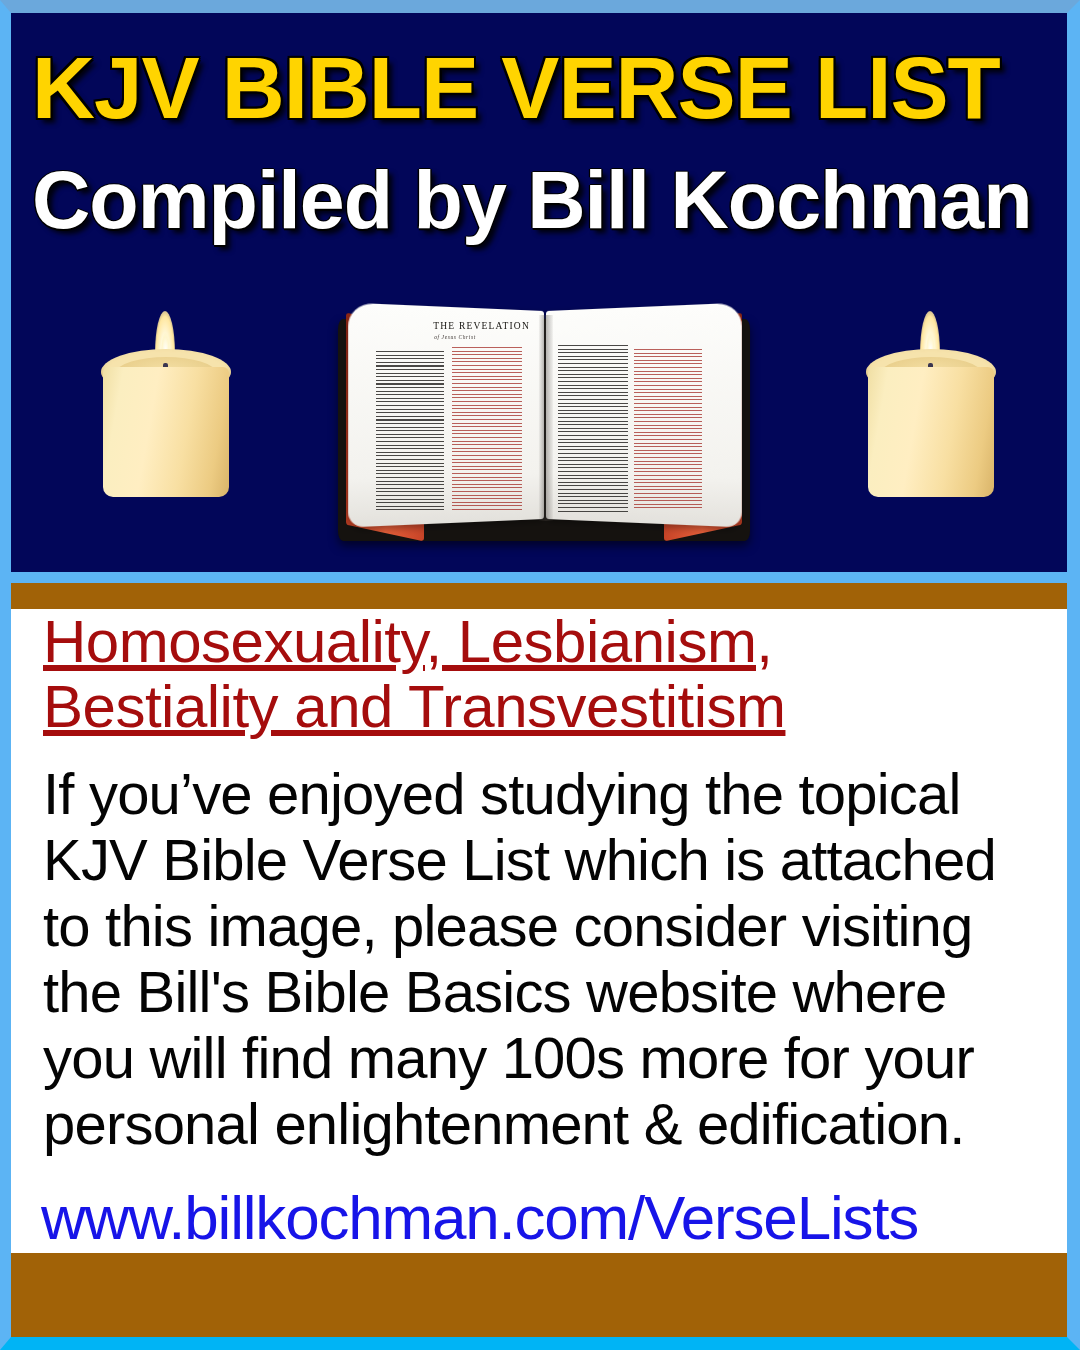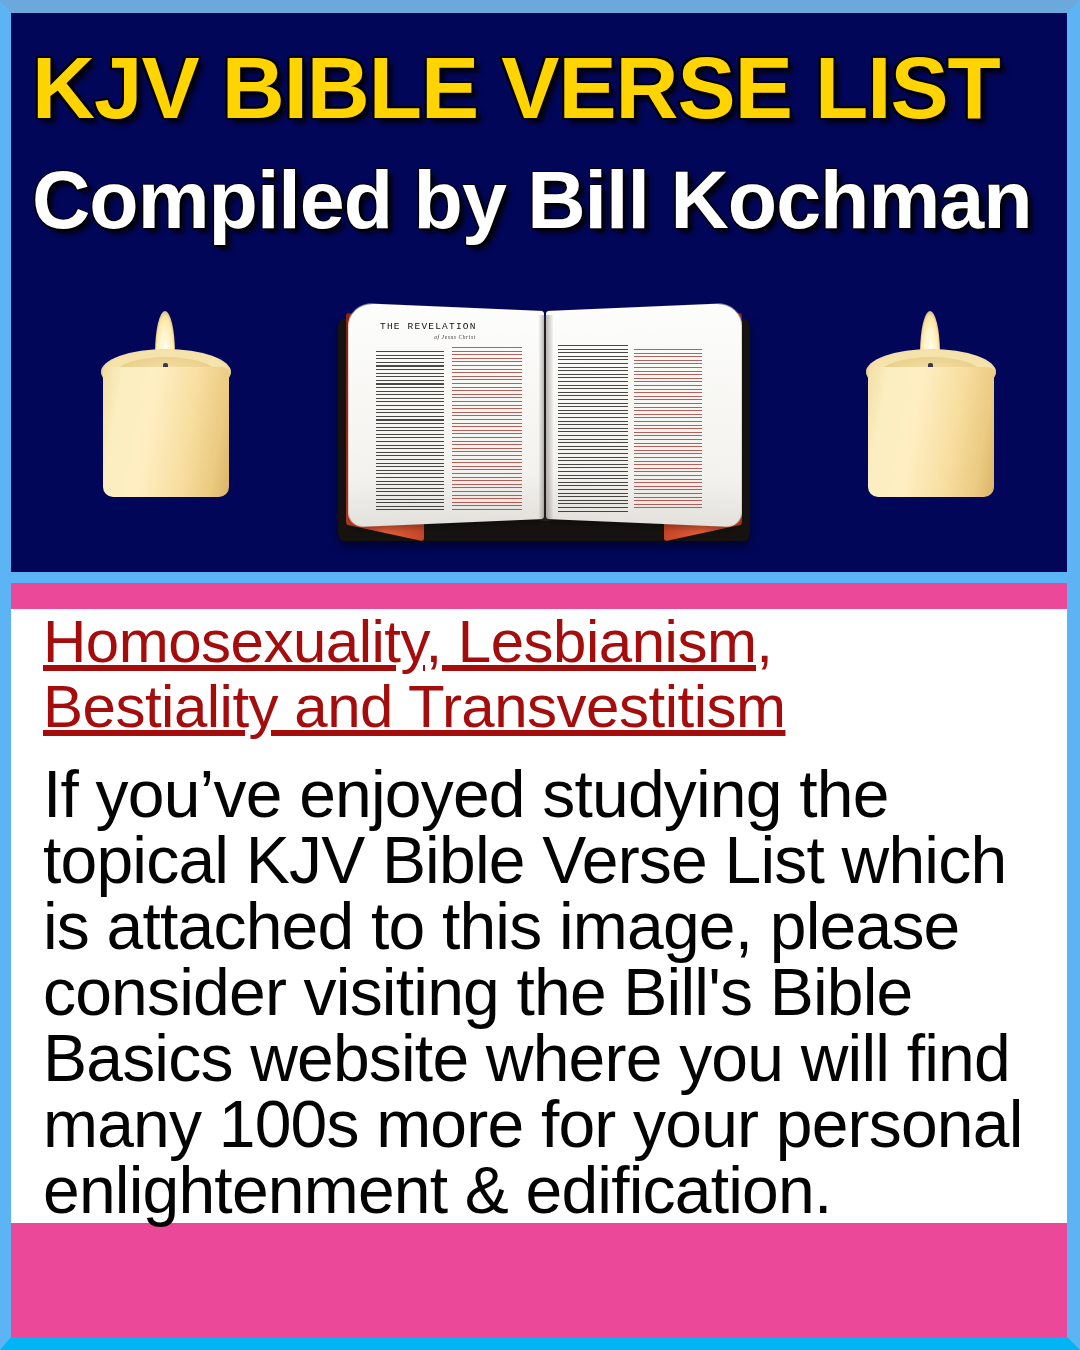--- a/index.html
+++ b/index.html
@@ -10,21 +10,21 @@
   body {
     font-family: "Liberation Sans", sans-serif;
   }
 
   
   #poster {
     position: relative;
     width: 1080px;
     height: 1350px;
     overflow: hidden;
-    background: #ec4899;
+    background: #a16207;
     box-sizing: border-box;
     border-left: 11px solid #5cb4f4;
     border-right: 13px solid #5cb4f4;
     border-top: 13px solid #6ba8dc;
     border-bottom: 13px solid #00b4f5;
   }
 
   
   #hero {
     position: relative;
@@ -220,22 +220,22 @@
     top: 22px;
     width: 14px;
     height: 206px;
     background: linear-gradient(90deg, rgba(90,85,80,0.05), rgba(70,65,60,0.38) 50%, rgba(90,85,80,0.05));
   }
   #bible .head {
     position: absolute;
     left: 46px;
     top: 28px;
     width: 150px;
-    text-align: left;
-    font-family: Liberation Mono, monospace;
+    text-align: right;
+    font-family: Liberation Serif, serif;
     font-size: 9.5px;
     letter-spacing: 1.2px;
     color: #15130f;
     z-index: 4;
   }
   #bible .subhead {
     position: absolute;
     left: 46px;
     top: 41px;
     width: 150px;
@@ -280,21 +280,21 @@
     line-height: 65px;
     color: #a50d0d;
     letter-spacing: -0.5px;
     max-width: 900px;
     text-decoration: underline;
   }
 
   #promo-paragraph {
     margin: 22px 0 0 8px;
     font-family: "Liberation Sans Narrow", "Liberation Sans", sans-serif;
-    font-size: 66px;
+    font-size: 58px;
     line-height: 66px;
     color: #040404;
     letter-spacing: -0.8px;
     max-width: 1000px;
   }
 
   #website-url {
     margin: 26px 0 0 6px;
     font-family: "Liberation Sans Narrow", "Liberation Sans", sans-serif;
     font-size: 62px;
@@ -367,16 +367,17 @@
   </div>
 
   <div class="hero-divider"></div>
 
   <div id="content">
 
     <div id="topic-heading">Homosexuality, Lesbianism, Bestiality and Transvestitism</div>
 
     <div id="promo-paragraph">If you’ve enjoyed studying the topical KJV Bible Verse List which is attached to this image, please consider visiting the Bill's Bible Basics website where you will find many 100s more for your personal enlightenment &amp; edification.</div>
 
+    <div id="website-url">www.billkochman.com/VerseLists</div>
 
   </div>
 
 </div>
 
 </body></html>

